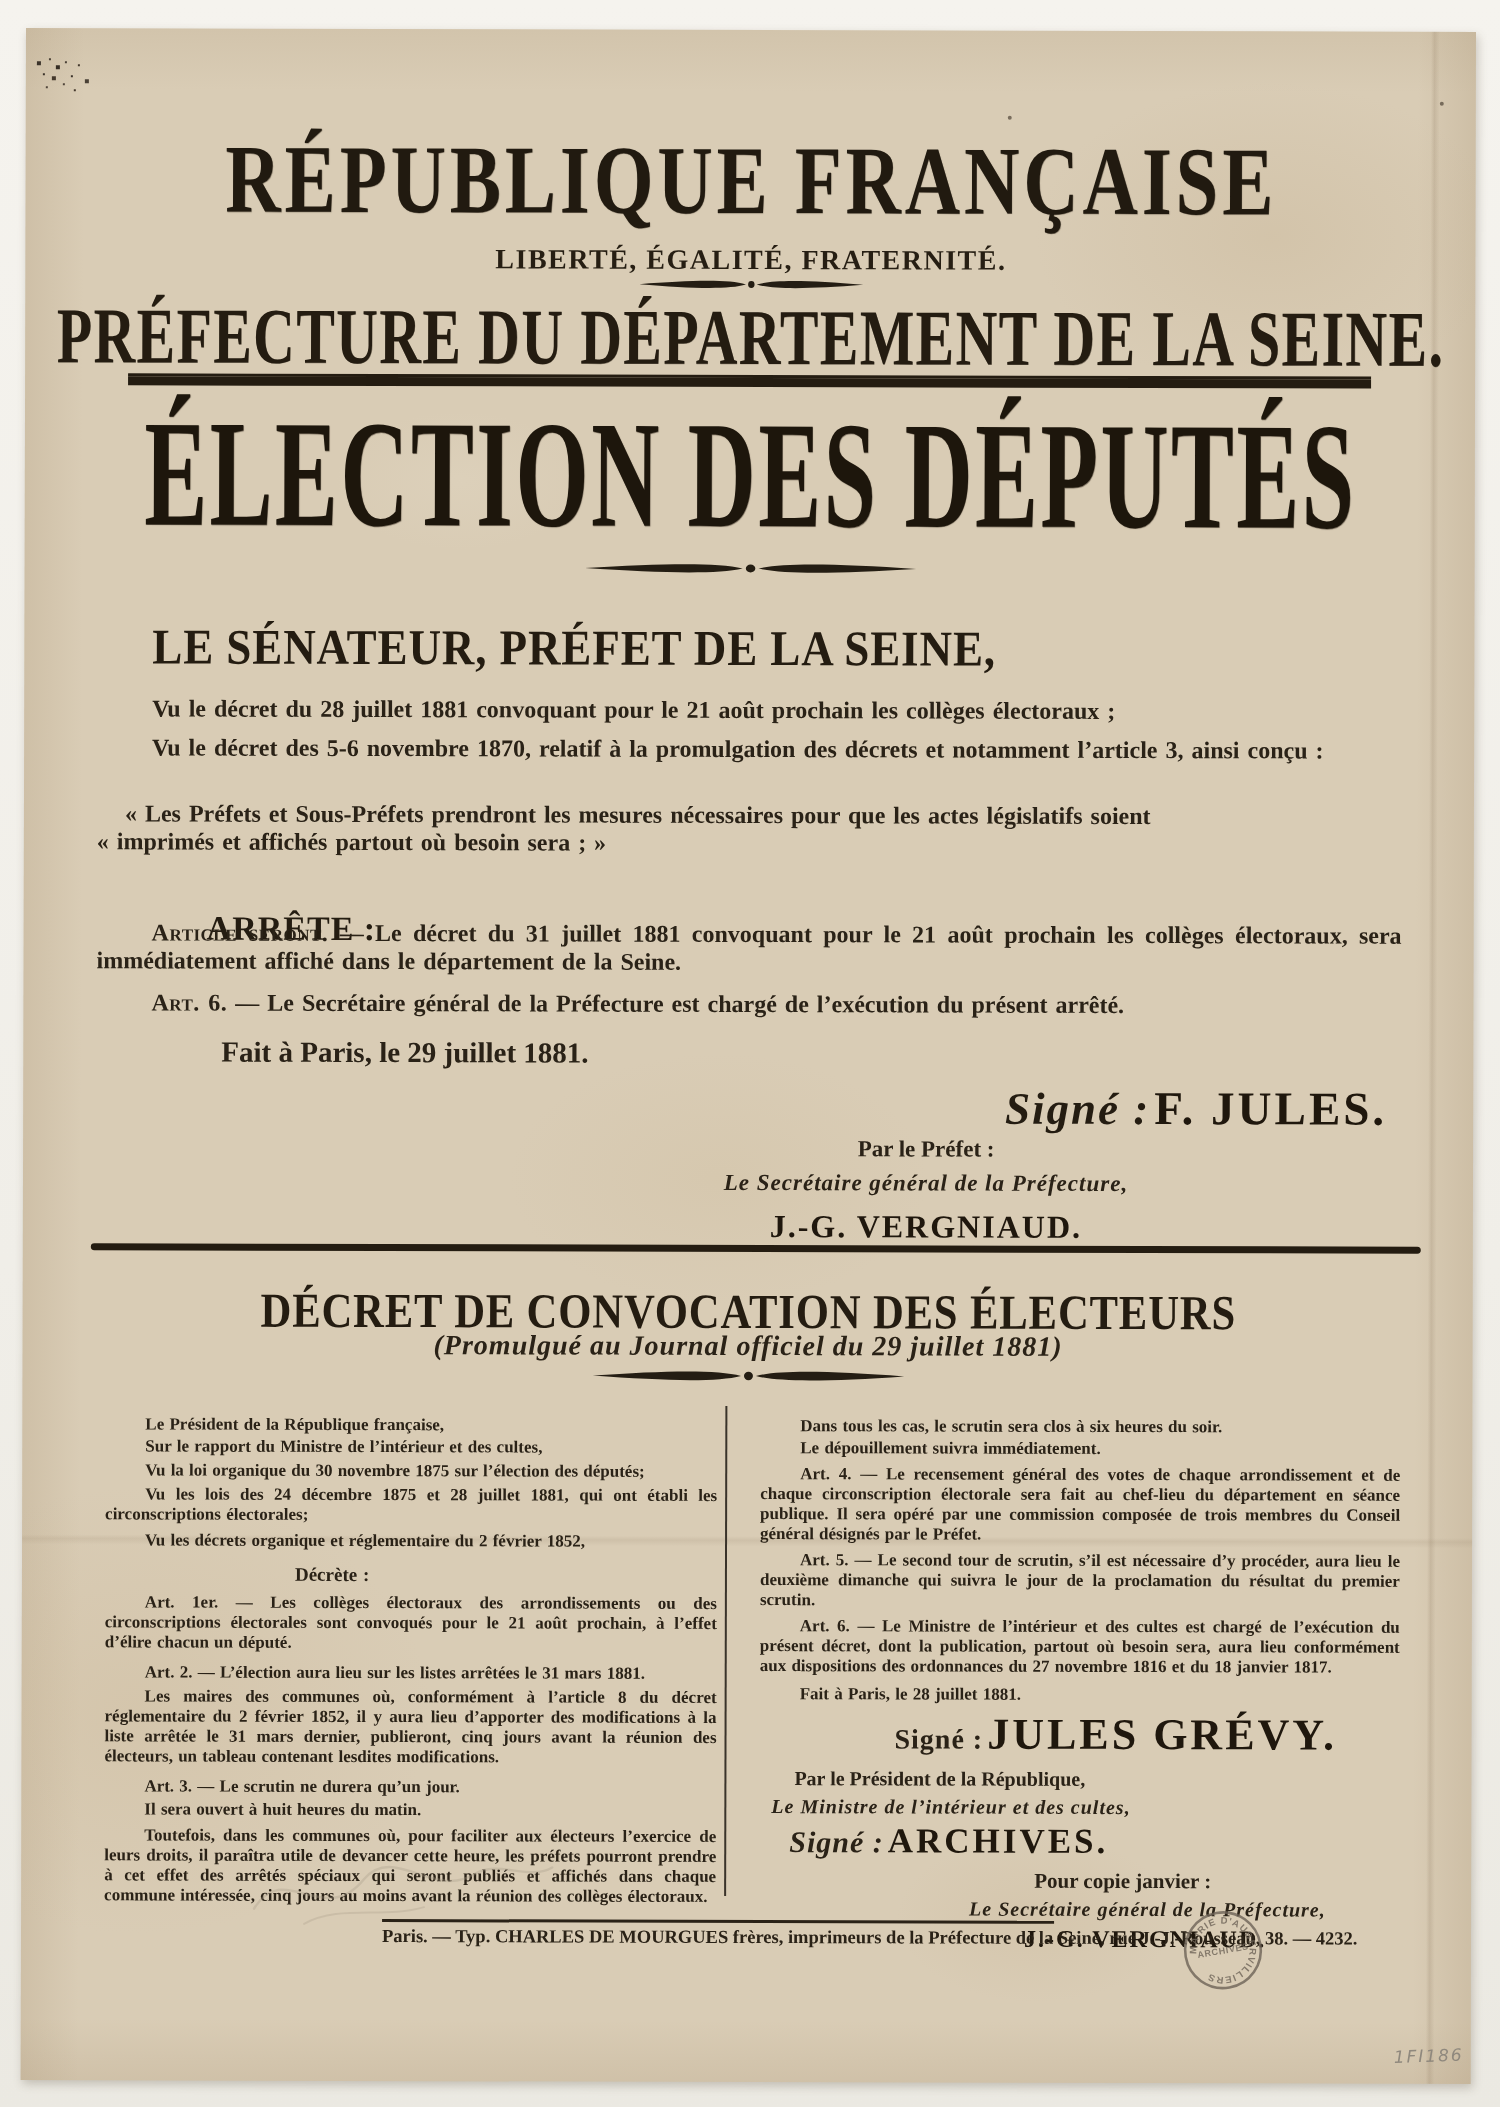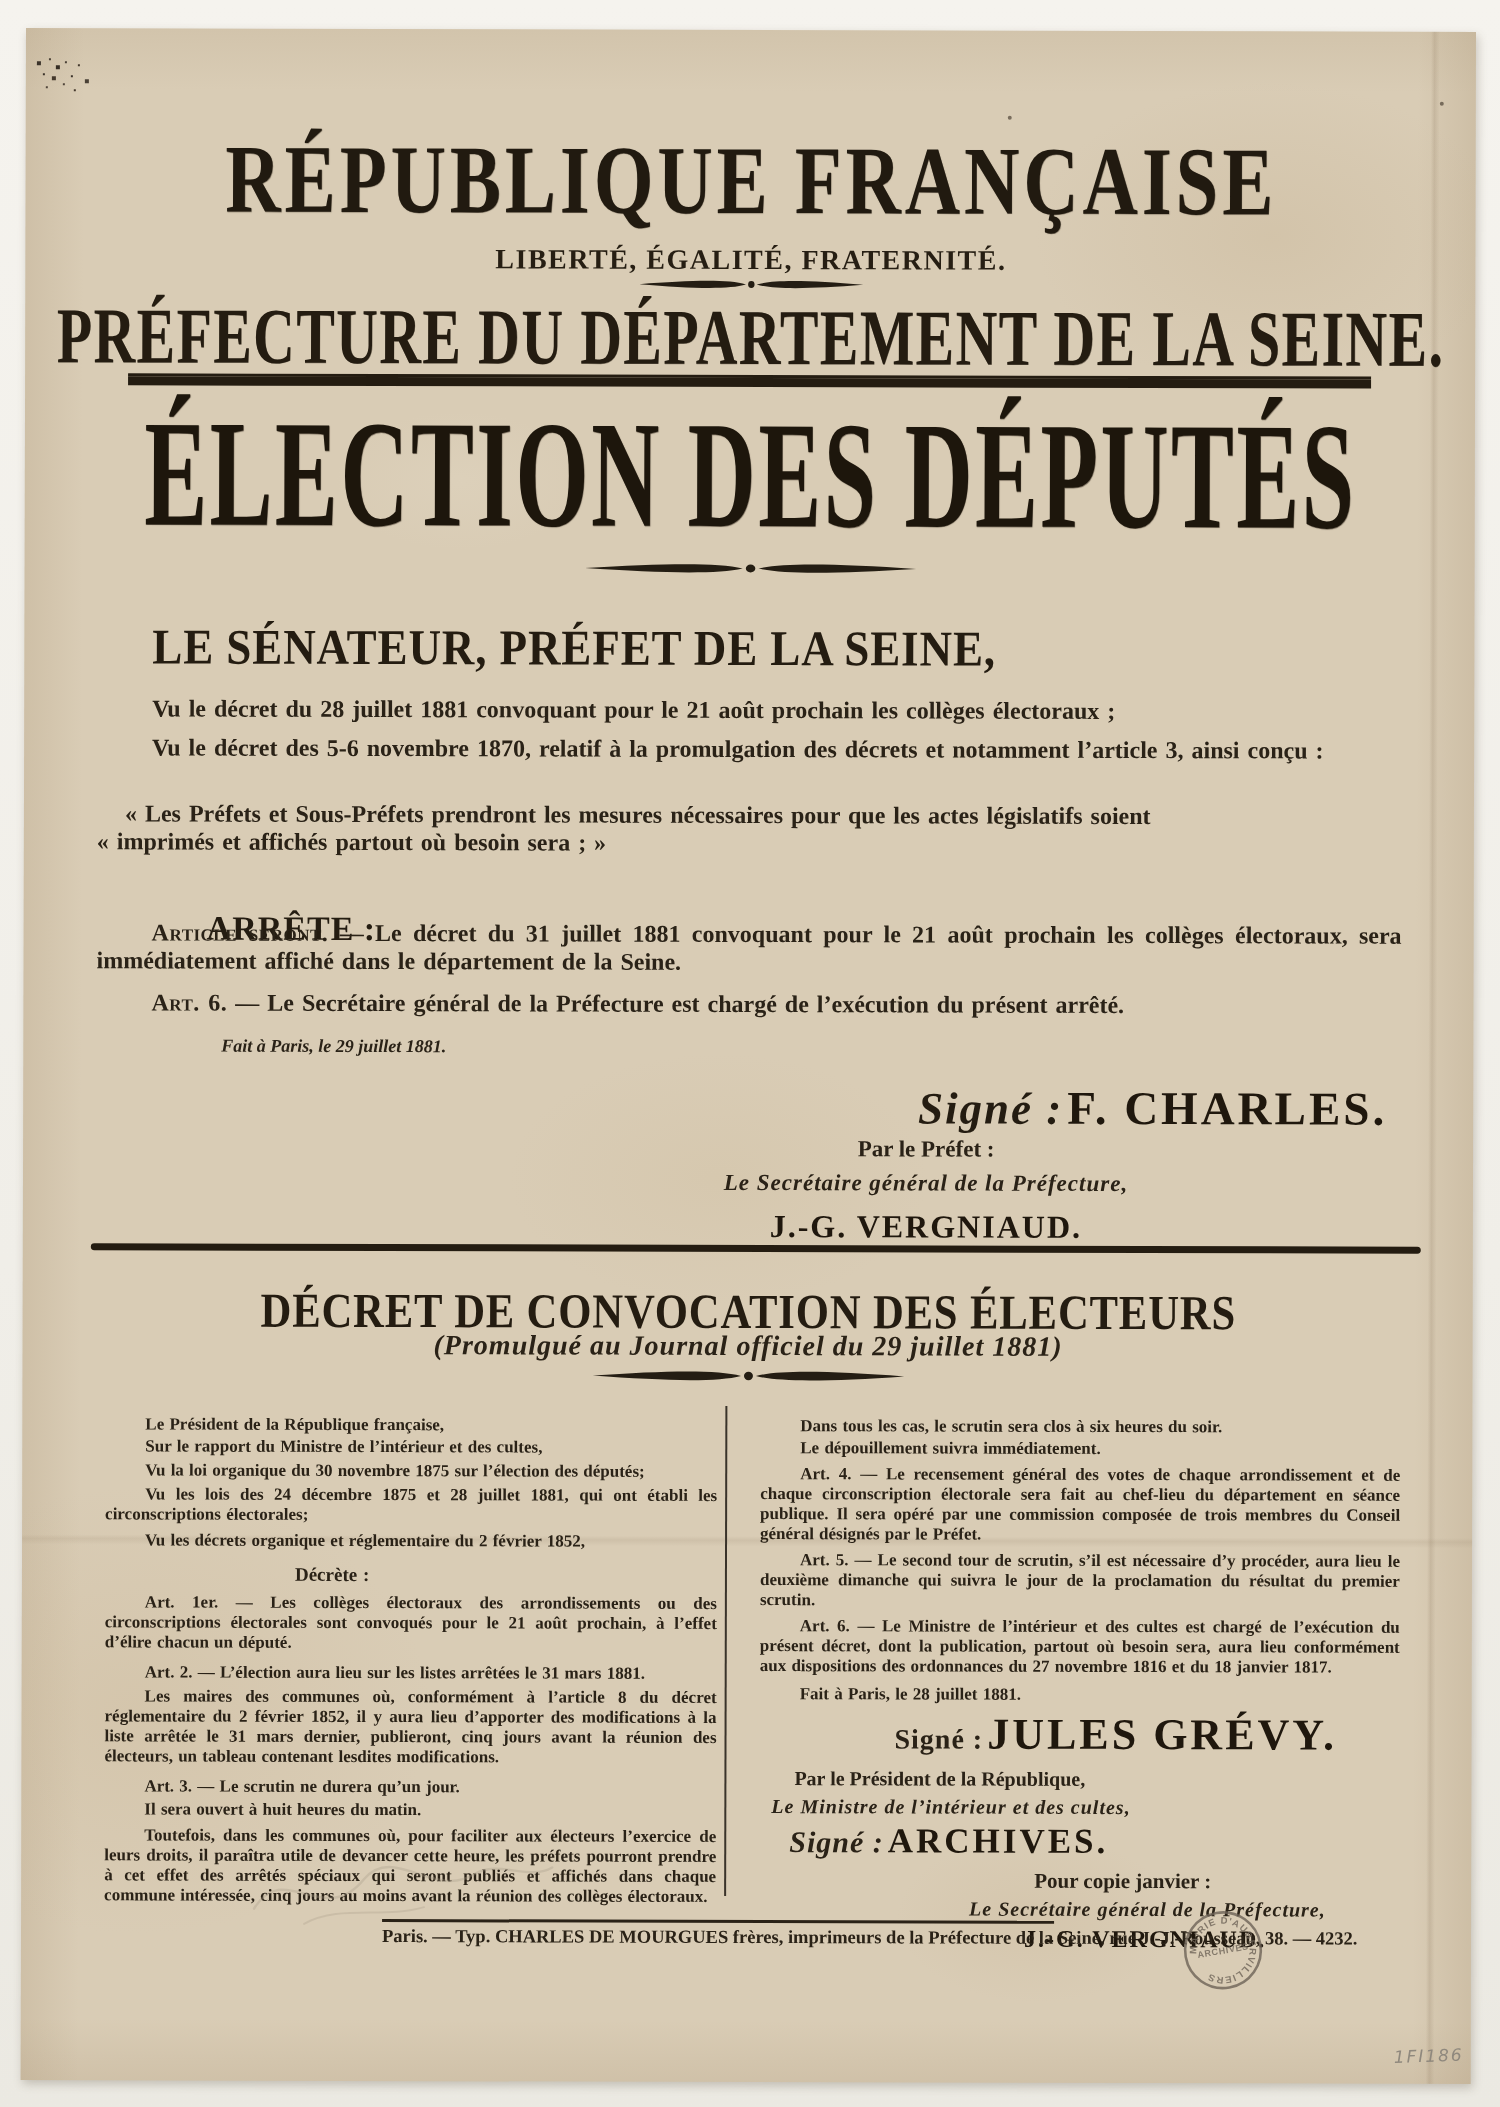--- a/index.html
+++ b/index.html
@@ -46,21 +46,21 @@
 
   .double-rule { left:30px; width:1243px; height:5px;
                  border-top:3px solid #241c11; border-bottom:9px solid #241c11; }
   .mid-rule { background:#241c11; height:7px; border-radius:4px; }
 
   .para { font-weight:bold; font-size:24px; line-height:28px; text-align:justify;
           text-indent:55px; word-spacing:2px; width:1305px; color:#2a2217; }
   .q { text-indent:28px; }
   .sc { font-variant:small-caps; letter-spacing:.5px; }
   .t-arrete { font-weight:bold; font-size:34px; letter-spacing:1px; color:#241c11; }
-  .t-fait { font-weight:bold; font-size:18px;font-style:italic; }
+  .t-fait { font-weight:bold; font-size:29px; }
 
   .sig-row { text-align:right; padding-right:14px; width:1305px; white-space:nowrap; }
   .signe-it { font-style:italic; font-weight:bold; font-size:45px; letter-spacing:2px; color:#241c11; }
   .herold { font-weight:bold; font-size:47px; letter-spacing:3px; color:#1f170d; }
 
   .prefet-block { left:530px; width:600px; text-align:center; }
   .pb-1 { font-weight:bold; font-size:23px; }
   .pb-2 { font-style:italic; font-weight:bold; font-size:23px; margin-top:8px; letter-spacing:1px; }
   .pb-3 { font-weight:bold; font-size:32px; margin-top:12px; letter-spacing:2px; color:#1f170d; }
 
@@ -164,21 +164,21 @@
         <span class="t-arrete">ARRÊTE :</span>
       </div>
 
       <p class="blk para" style="top:890px; left:0;"><span class="sc">Article seront.</span> <span>— Le décret du 31 juillet 1881 convoquant pour le 21 août prochain les collèges électoraux, sera immédiatement affiché dans le département de la Seine.</span></p>
       <p class="blk para" style="top:960px; left:0;"><span class="sc">Art. 6.</span> <span>— Le Secrétaire général de la Préfecture est chargé de l’exécution du présent arrêté.</span></p>
 
       <p class="blk t-fait" style="top:1007px; left:125px;">Fait à Paris, le 29 juillet 1881.</p>
 
       <div class="blk sig-row" style="top:1050px; left:0;">
         <span class="signe-it">Signé :</span>
-        <span class="herold">F. CHARLES.</span>
+        <span class="herold">F. JULES.</span>
       </div>
 
       <div class="blk prefet-block" style="top:1106px;">
         <p class="pb-1">Par le Préfet :</p>
         <p class="pb-2">Le Secrétaire général de la Préfecture,</p>
         <p class="pb-3">J.-G. VERGNIAUD.</p>
       </div>
 
       <div class="blk mid-rule" style="top:1215px; left:-5px; width:1330px;"></div>
 

